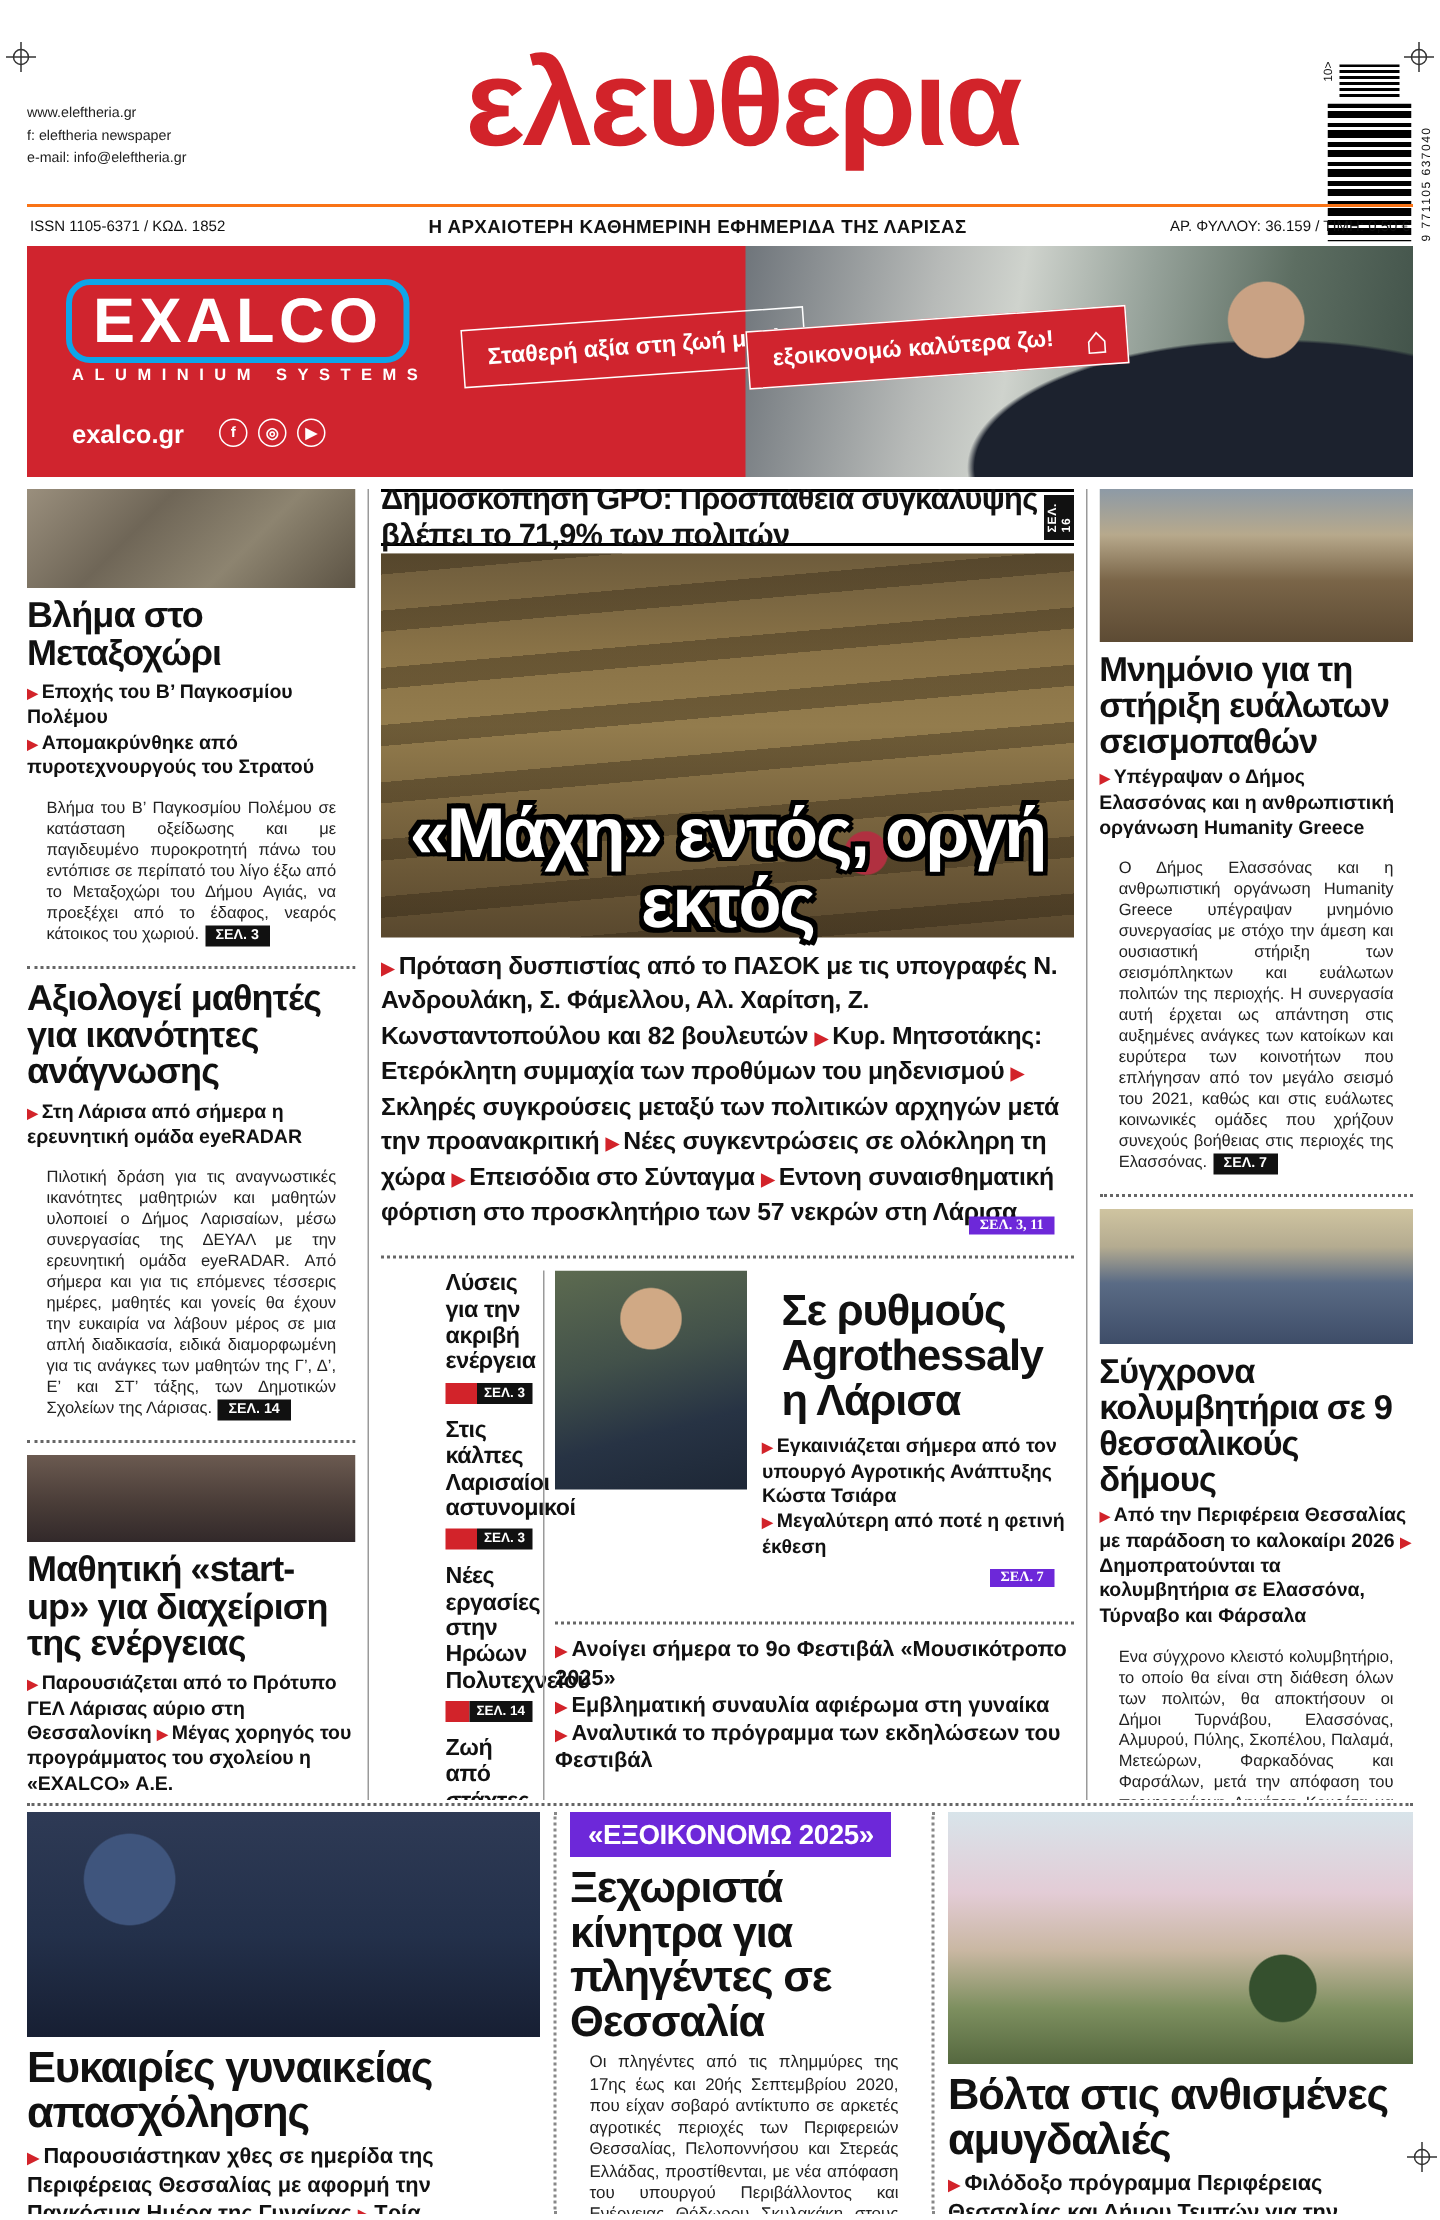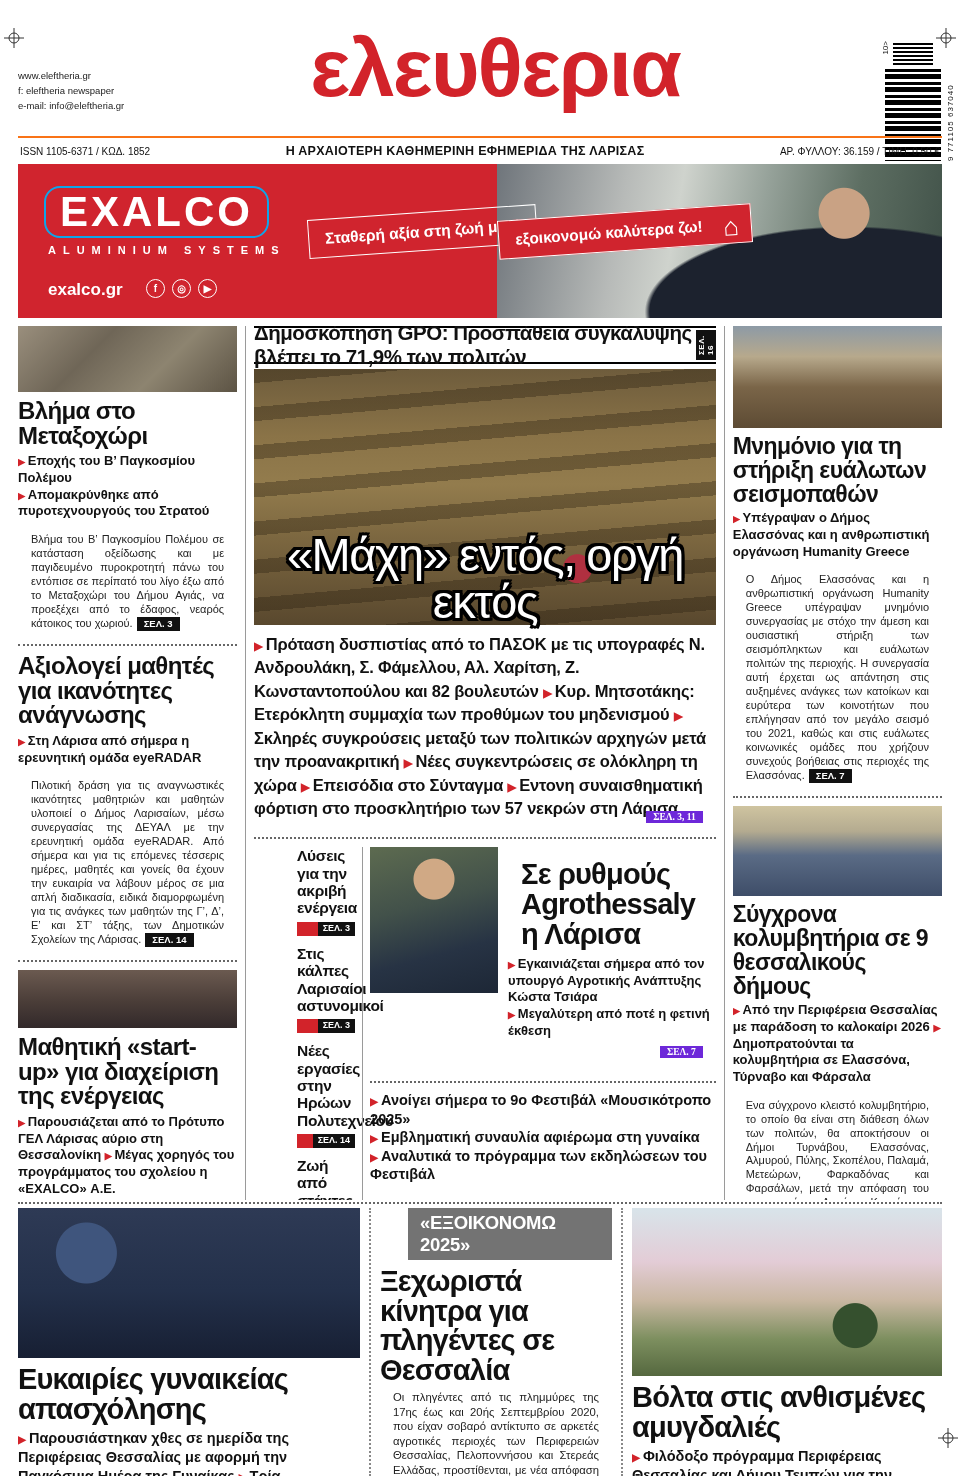--- a/index.html
+++ b/index.html
@@ -31,21 +31,21 @@
   .rb-issn{font-size:10px;}
   .rb-tagline{font-size:12.5px;font-weight:bold;letter-spacing:.3px;}
   .rb-issue{font-size:10px;}
   
   .ad{position:absolute;left:18px;right:18px;top:164px;height:154px;background:#d0242e;overflow:hidden;}
   .ad-photo{position:absolute;right:0;top:0;width:445px;height:100%;
     background:
       radial-gradient(circle at 78% 32%,#c9a284 0 25px,rgba(0,0,0,0) 26px),
       radial-gradient(ellipse at 79% 96%,#1c222e 0 40%,rgba(0,0,0,0) 41%),
       linear-gradient(100deg,#6f757b 0%,#b7bab8 28%,#cfd3cd 40%,#96a29a 58%,#5d6e62 78%,#3f5047 100%);}
-  .ad-logo-box{position:absolute;left:26px;top:22px;border:2px solid #0ea5e9;border-radius:16px;
+  .ad-logo-box{position:absolute;left:26px;top:22px;border:4px solid #0ea5e9;border-radius:16px;
                padding:0 14px;color:#fff;font-size:42px;font-weight:bold;letter-spacing:3px;line-height:1.15;}
   .ad-logo-sub{position:absolute;left:30px;top:80px;color:#fff;font-size:11px;font-weight:bold;letter-spacing:7px;}
   .ad-site{position:absolute;left:30px;top:116px;color:#fff;font-size:17px;font-weight:bold;}
   .ad-social{position:absolute;left:128px;top:115px;display:flex;gap:7px;}
   .soc{width:17px;height:17px;border:1.6px solid #fff;border-radius:50%;color:#fff;font-size:10px;font-weight:bold;
        display:flex;align-items:center;justify-content:center;}
   .ribbon{border:1.6px solid #fff;color:#fff;font-weight:bold;font-size:15.5px;line-height:1.25;
           padding:9px 16px;position:absolute;background:rgba(208,36,46,.25);}
   .ribbon.r1{left:290px;top:48px;transform:rotate(-4deg);background:transparent;}
   .ribbon.r2{left:480px;top:48px;width:220px;transform:rotate(-4deg);background:#d0242e;}
@@ -73,21 +73,21 @@
   .strip{border-top:2px solid #000;border-bottom:2px solid #000;display:flex;align-items:center;padding:2px 0;height:30px;}
   .strip-title{flex:1;font-size:20.5px;font-weight:bold;letter-spacing:-.5px;}
   .strip-badge{writing-mode:vertical-rl;transform:rotate(180deg);background:#111;color:#fff;
                font-size:8px;font-weight:bold;padding:5px 1px;letter-spacing:.5px;}
   .lead-photo{position:relative;height:256px;margin-top:5px;
     background:
       radial-gradient(circle at 70% 78%,#b03040 0 14px,rgba(0,0,0,0) 15px),
       repeating-linear-gradient(175deg,rgba(40,30,15,.35) 0 14px,rgba(0,0,0,0) 14px 38px),
       linear-gradient(180deg,#6e5c3c 0%,#8a7347 26%,#937c4d 45%,#7c6740 66%,#59482e 100%);}
   .headline{position:absolute;left:0;right:0;bottom:0;text-align:center;color:#fff;
-            font-size:47px;font-weight:normal;letter-spacing:-1.5px;line-height:1;
+            font-size:47px;font-weight:bold;letter-spacing:-1.5px;line-height:1;
             text-shadow:-3px -3px 0 #000,3px -3px 0 #000,-3px 3px 0 #000,3px 3px 0 #000,
                         -3px 0 0 #000,3px 0 0 #000,0 -3px 0 #000,0 3px 0 #000;}
   .lead-bullets{font-size:16.5px;font-weight:bold;line-height:1.42;margin-top:8px;letter-spacing:-.2px;}
   .lead-bullets .tri{font-size:.7em;}
   .center-row{display:flex;margin-top:4px;}
   .briefs{width:101px;}
   .vsep2{width:1px;background:#9a9a9a;margin:0 7px;}
   .center-main{flex:1;overflow:hidden;}
   .brief{margin-bottom:9px;margin-left:43px;}
   .brief-title{font-size:15.5px;font-weight:bold;line-height:1.12;letter-spacing:-.3px;}
@@ -119,22 +119,22 @@
   .b-right{flex:1;overflow:hidden;}
   .vdash{width:0;border-left:2px dotted #888;margin:0 9px;}
   .b-photo-l{height:150px;background:
      radial-gradient(circle at 20% 30%,#3f557d 0 30px,rgba(0,0,0,0) 31px),
      linear-gradient(180deg,#2e3a55 0%,#23304a 55%,#171f33 100%);}
   .b-photo-r{height:168px;background:
      radial-gradient(circle at 72% 70%,#35502e 0 22px,rgba(0,0,0,0) 23px),
      linear-gradient(180deg,#d8e4ea 0%,#e3ccd6 32%,#c9b7a2 55%,#7d8f5f 78%,#55683f 100%);}
   .t-b{font-size:29px;font-weight:bold;letter-spacing:-.8px;line-height:1.02;margin:7px 0 5px;}
   .b-bullets{font-size:14.5px;font-weight:bold;line-height:1.3;}
-  .kicker{display:inline-block;background:#737373;color:#fff;font-size:18.5px;font-weight:bold;
-          padding:4px 12px;letter-spacing:-.3px;margin-left:28px;}
+  .kicker{display:inline-block;background:#6d28d9;color:#fff;font-size:18.5px;font-weight:bold;
+          padding:4px 12px;letter-spacing:-.3px;}
   .b-center .body{font-size:11.3px;line-height:1.28;margin-top:5px;}
 </style>
 </head>
 <body>
 
 <div class="page">
 
   <div class="reg" style="left:4px;top:28px;">
     <svg viewBox="0 0 20 20">
         <circle cx="10" cy="10" r="5" fill="none" stroke="#333" stroke-width="1"></circle>

